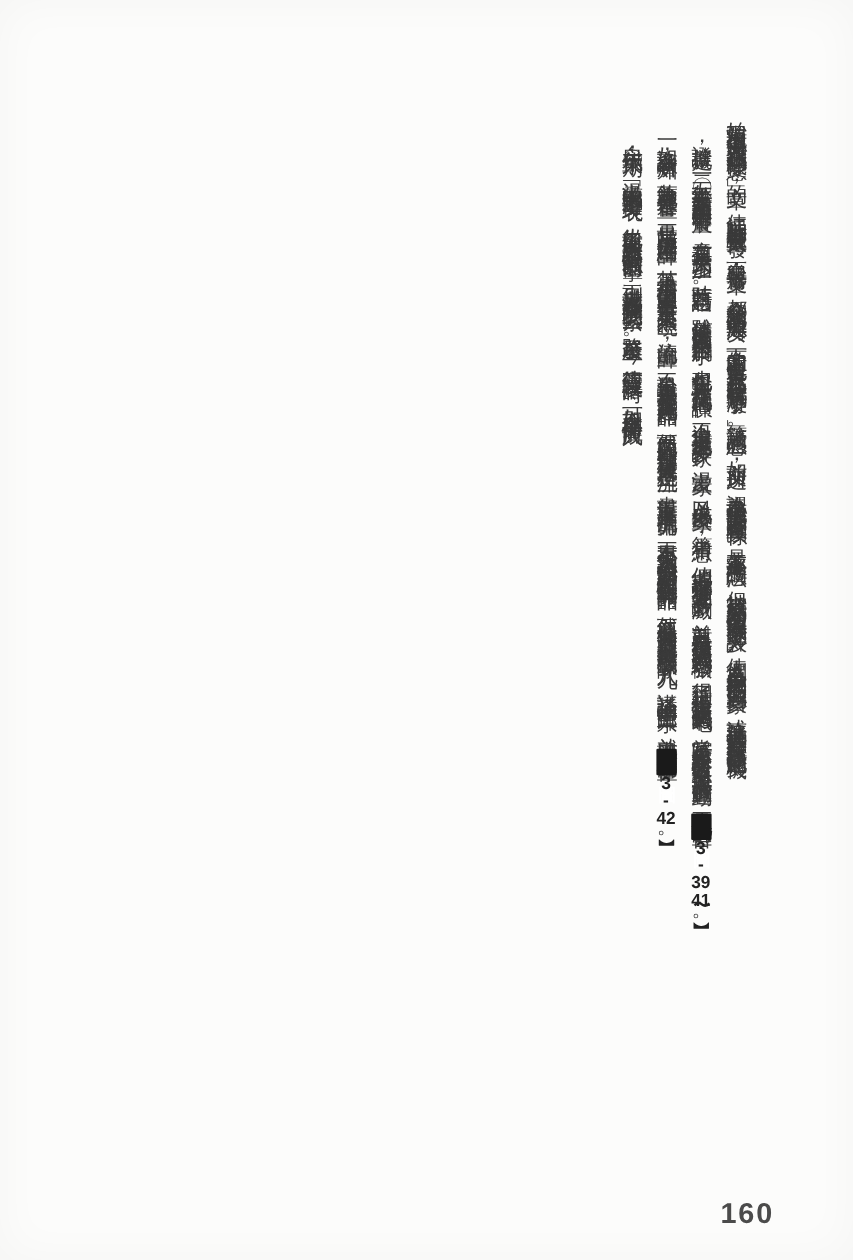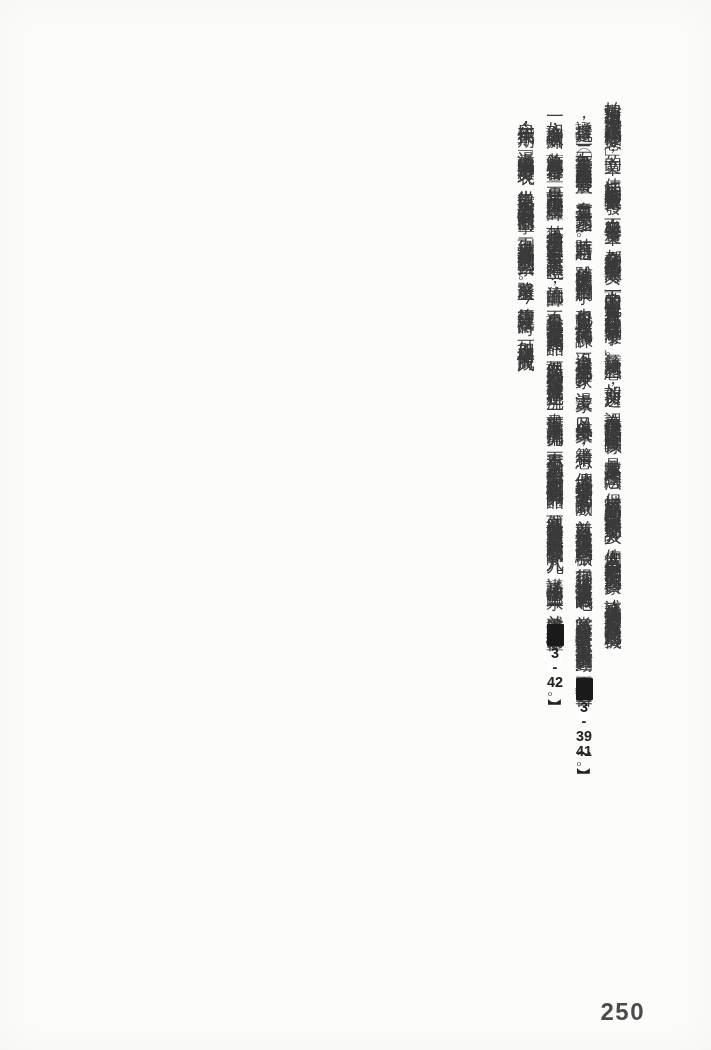--- a/index.html
+++ b/index.html
@@ -77,15 +77,15 @@
     <p><span>始常常出現類似「原來古人也跟我們一樣變態！」的文章，使江戶時期的春畫被大量轉發；而幾乎每篇文章，都會介紹北齋的『章魚與海女』，下面的留言區也常常有「原來從江戶時代就有『觸手凌辱』了！」等驚訝的感想。一如前文所述，認為春畫與現代的成人漫畫有直接關係，是非常不經考證的想法；但被當成笑點介紹的『章魚與海女』卻感動了許多人，使人們為自己身為古人們的子孫而感到自豪。或許這就是使人們重新審視並評價自己文化的契機。</span></p>
 
     <p class="indent"><span>證據就是，二〇一五年於東京永青文庫初次舉辦的「春畫展」，竟有超過二十萬人參加，一時蔚為話題。雖然這樣的高人氣不只來自於觸手，也包含對日本人「性」文化的再評價，不過這場畫展也來了許多作家、漫畫家、以及成人漫畫家；筆者猜想，他們或許也在這場展覽上受到了許多刺激，並對自己身為這種偉大表現的後代感到驕傲，得到了延續這份偉大表現文化的勇氣吧。當時眾多作家紛紛發表自己致敬『章魚與海女』漫畫的運動，正是他們發表的宣言</span><span class="figref"><span>【</span><span class="figbox">圖</span><span class="tcu">3</span><span class="tcu">-</span><span class="tcu">39</span><span>〜</span><span class="tcu">41</span><span>】</span></span><span>。</span></p>
 
     <p class="indent"><span>一如許多讀者所知，葛飾北齋不僅是春畫，更是當時頂尖的浮世繪畫師；其筆下描繪富士山之美的『富嶽三十六景』更是無人不曉。一流的畫師，不論是風景畫還是春畫都能留下超凡的作品；然而現在的日本社會卻深植著畫成人作就是三流，畫一般漫畫才是一流的偏見，更有不少人仍認為一流的作家絕對不會創作與色情有關的作品。然而紅遍全世界的賽博朋克科幻漫畫『攻殼機動隊』（一九八九，講談社）的作者士郎正宗，就曾畫過令人聯想到觸手的畫作</span><span class="figref"><span>【</span><span class="figbox">圖</span><span class="tcu">3</span><span class="tcu">-</span><span class="tcu">42</span><span>】</span></span><span>。</span></p>
 
     <p class="indent"><span>自六〇年代末期，漫畫中的「觸手凌辱」表現，先從前田俊夫在讀者心中留下強烈的衝擊，再到成人漫畫裡各種形式的摸索，一路發展至今。儘管曾經沒落一時，可如今已堪稱男性向成人</span></p>
 
   </main>
 
-  <div class="page-number">250</div>
+  <div class="page-number">160</div>
 
 </div>
 
 </body></html>

